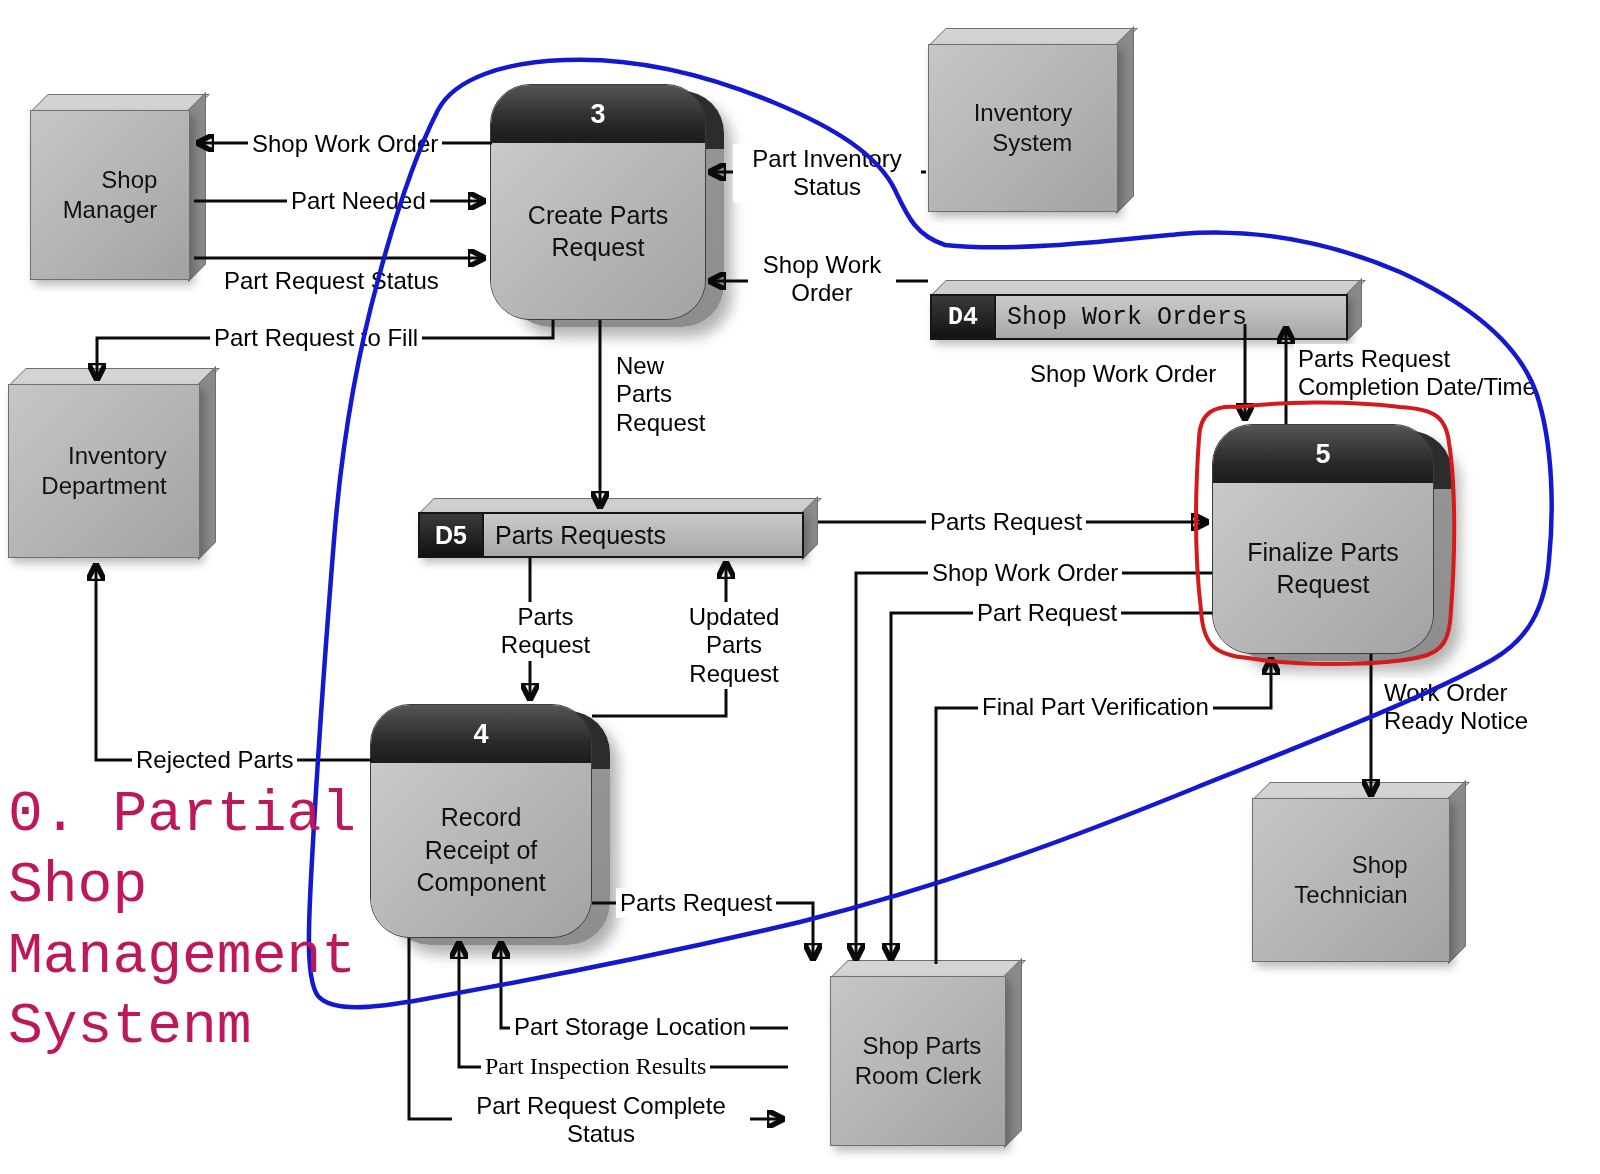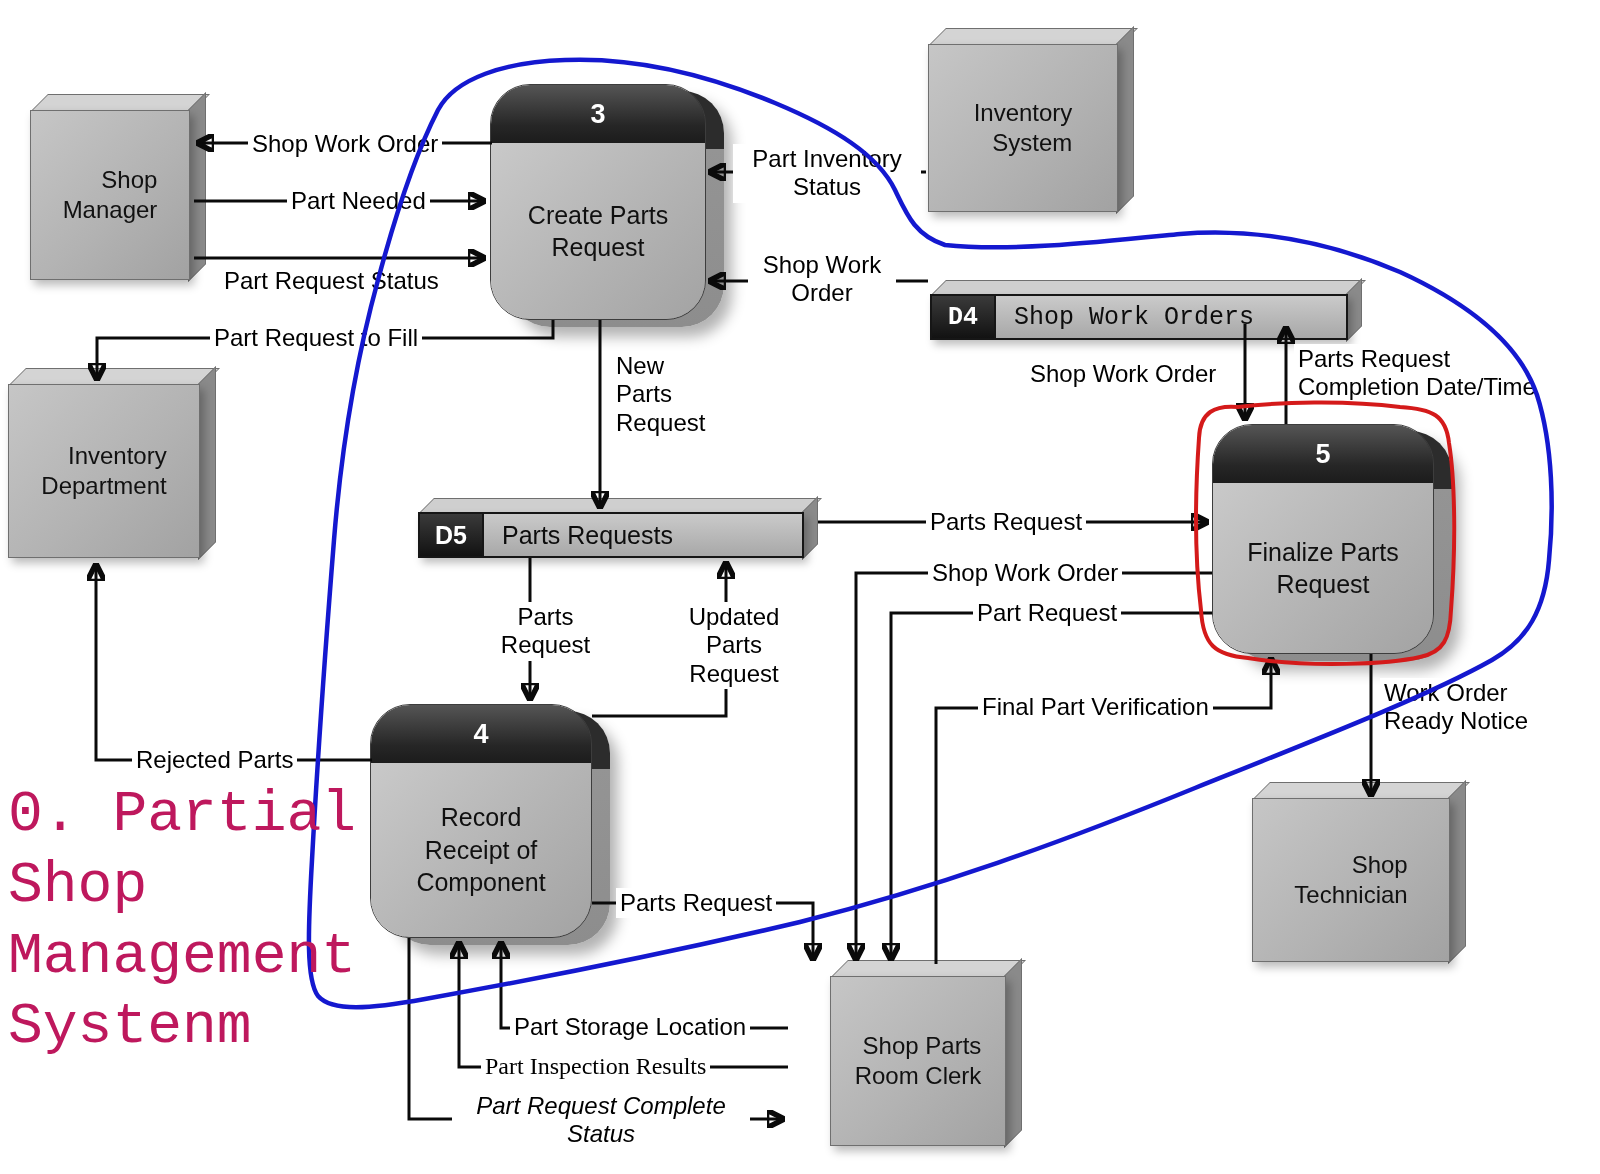--- a/index.html
+++ b/index.html
@@ -78,21 +78,21 @@
     background:linear-gradient(180deg,#cacaca,#a8a8a8);
     border:2px solid #161616;display:flex;align-items:stretch;
     box-shadow:4px 5px 8px rgba(0,0,0,.25);
   }
   .datastore .dsid{
     width:62px;flex:0 0 62px;background:linear-gradient(180deg,#3a3a3a,#121212);
     color:#fff;font-weight:bold;font-size:25px;
     display:flex;align-items:center;justify-content:center;border-right:2px solid #161616;
   }
   .datastore .dsname{
-    flex:1;display:flex;align-items:center;padding-left:18px;font-size:25px;color:#0d0d0d;
+    flex:1;display:flex;align-items:center;padding-left:11px;font-size:25px;color:#0d0d0d;
   }
   #d4{left:930px;top:280px;width:432px;height:60px;font-family:Liberation Mono, monospace;}
   #d5{left:418px;top:498px;width:400px;height:60px;}
 
   
   .flow-label{
     position:absolute;background:#fff;font-size:24px;line-height:1.18;
     padding:1px 4px;white-space:pre-line;color:#000;
   }
   .center{text-align:center;}
@@ -109,21 +109,21 @@
   #l11{left:928px;top:558px;}
   #l12{left:973px;top:598px;}
   #l13{left:978px;top:692px;}
   #l14{left:1380px;top:678px;}
   #l15{left:489px;top:602px;width:105px;}
   #l16{left:676px;top:602px;width:108px;}
   #l17{left:132px;top:745px;}
   #l18{left:616px;top:888px;}
   #l19{left:510px;top:1012px;}
   #l20{left:481px;top:1051px;font-family:Liberation Serif, serif;}
-  #l21{left:452px;top:1091px;width:290px;font-style:italic;}
+  #l21{left:452px;top:1091px;width:290px;}
 
   
   .layer{position:absolute;left:0;top:0;width:1600px;height:1174px;pointer-events:none;}
   #arrow-layer path{stroke:#0a0a0a;stroke-width:3;fill:none;}
   #annotation-layer path{fill:none;stroke-linecap:round;stroke-linejoin:round;}
   #blue-loop{stroke:#1418cf;stroke-width:4.5;}
   #red-circle{stroke:#d41a1a;stroke-width:4;}
 
   
   .diagram-title{

